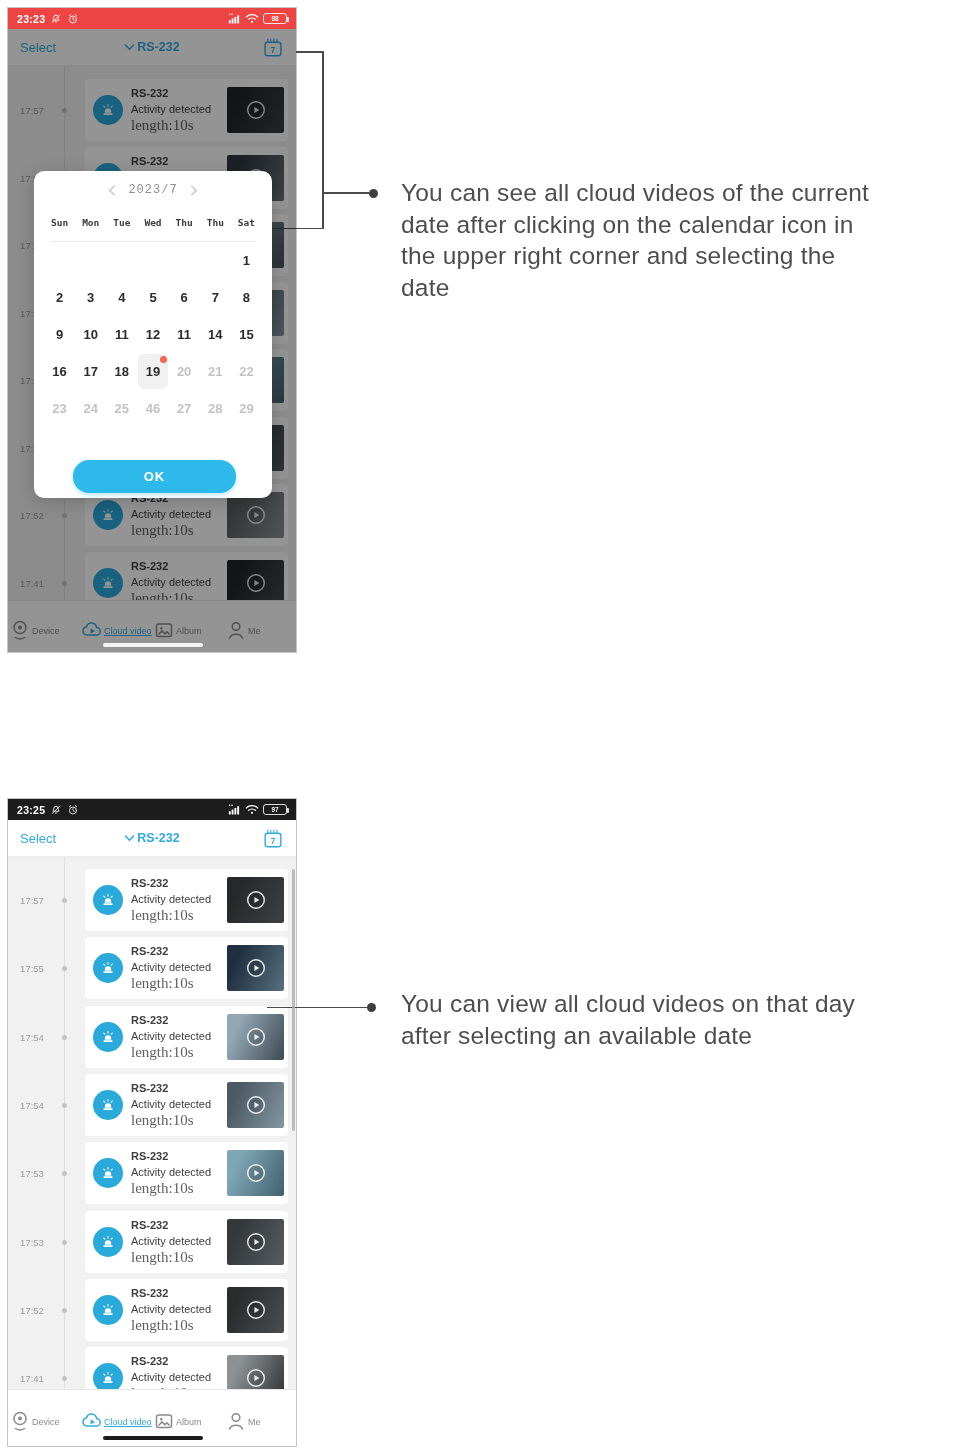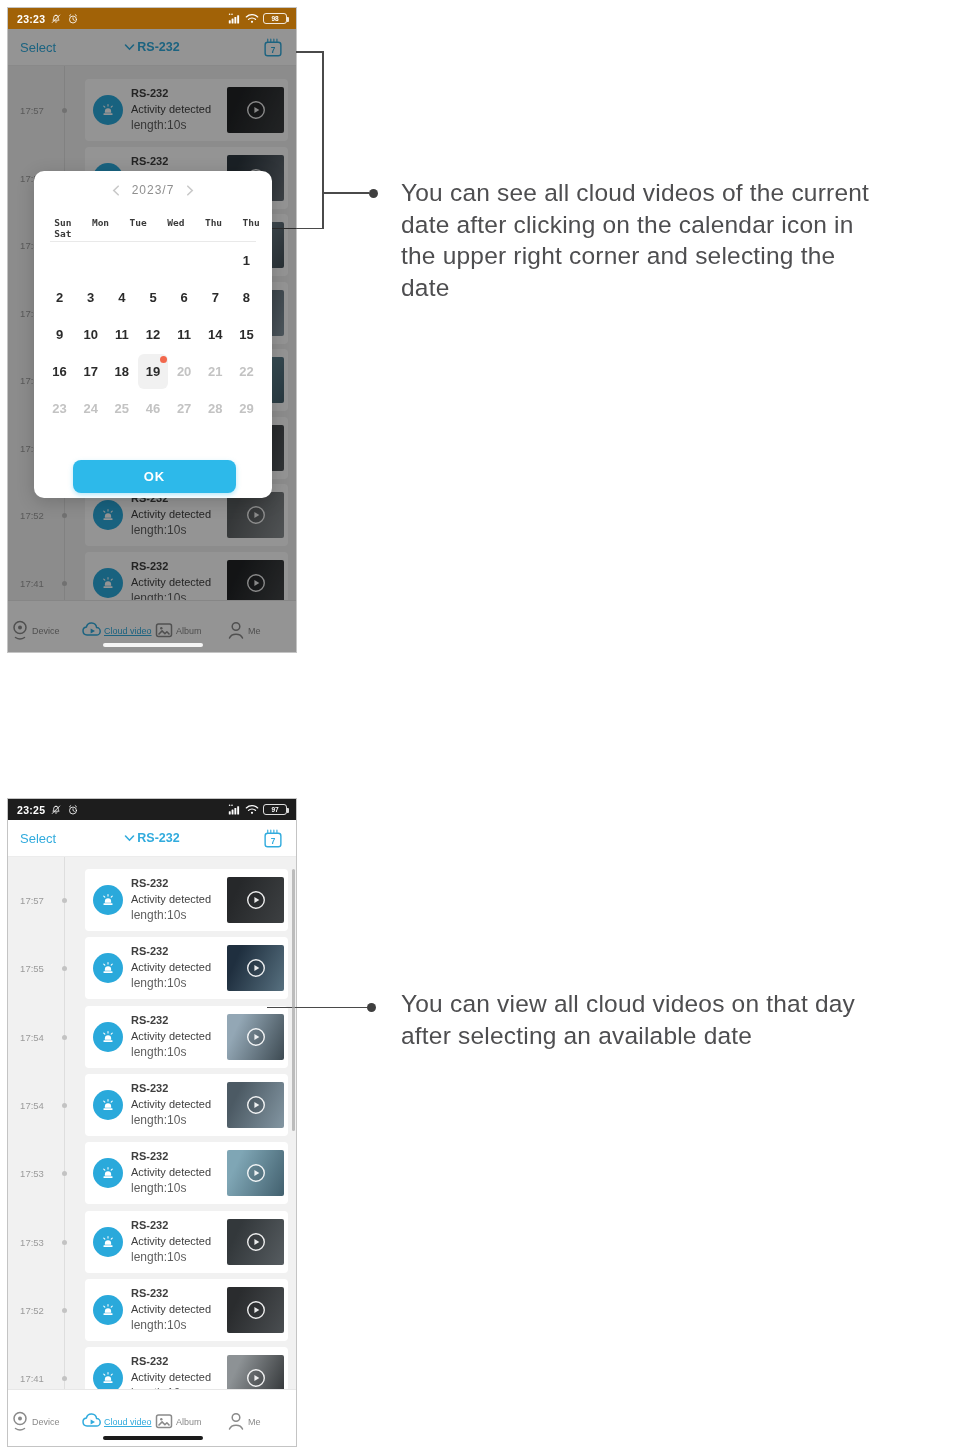--- a/index.html
+++ b/index.html
@@ -11,21 +11,21 @@
   html,body{background:#fff;}
   body{font-family:"Liberation Sans",sans-serif;}
   .page{position:relative;width:967px;height:1451px;background:#fff;overflow:hidden;}
 
   
   .phone{position:absolute;left:7px;width:290px;background:#fff;border:1px solid #c4c4c4;overflow:hidden;}
   .phone1{top:7px;height:646px;}
   .phone2{top:798px;height:649px;}
 
   .statusbar{position:absolute;left:0;right:0;top:0;height:21px;background:#1d1d1d;display:flex;align-items:center;color:#fff;padding:0 9px;z-index:2;}
-  .phone1 .statusbar{background:#a16207;z-index:7;}
+  .phone1 .statusbar{background:#ef4444;z-index:7;}
   .sb-time{font-size:10.5px;font-weight:700;letter-spacing:.3px;}
   .sb-ico{display:inline-flex;margin-left:5px;}
   .sb-right{margin-left:auto;display:flex;align-items:center;gap:4px;}
   .batt{position:relative;width:24px;height:11px;border:1px solid rgba(255,255,255,.85);border-radius:3px;display:flex;align-items:center;justify-content:center;}
   .batt::after{content:"";position:absolute;right:-3px;top:3px;width:2px;height:5px;background:rgba(255,255,255,.85);border-radius:0 1px 1px 0;}
   .batt span{font-size:6.5px;font-weight:700;color:#fff;}
 
   .appheader{position:absolute;left:0;right:0;top:21px;height:37px;background:#fff;display:flex;align-items:center;padding:0 12px;border-bottom:1px solid #ececec;z-index:1;}
   .hdr-select{color:var(--accent);font-size:13px;font-weight:500;}
   .hdr-title{position:absolute;left:0;right:0;text-align:center;color:var(--accent);font-size:12.5px;font-weight:700;display:flex;justify-content:center;align-items:center;gap:2px;pointer-events:none;}
@@ -37,50 +37,50 @@
   .timeline{position:absolute;left:56px;top:0;bottom:0;width:1px;background:#dedede;}
 
   .row{position:absolute;left:0;right:0;height:62px;}
   .row .time{position:absolute;left:4px;top:26px;width:40px;text-align:center;font-size:9.5px;color:#9b9b9b;}
   .row .dot{position:absolute;left:54px;top:29px;width:5px;height:5px;border-radius:50%;background:#c3c3c3;}
   .card{position:absolute;left:77px;right:8px;top:0;height:62px;background:#fff;border-radius:4px;}
   .siren{position:absolute;left:8px;top:16px;width:30px;height:30px;border-radius:50%;background:#2aa9db;display:flex;align-items:center;justify-content:center;}
   .meta{position:absolute;left:46px;top:6px;}
   .meta .t{font-size:11px;font-weight:700;color:#3e3e3e;line-height:16px;}
   .meta .s{font-size:11px;color:#3e3e3e;line-height:16px;}
-  .meta .l{font-size:12px;color:#5f5f5f;line-height:16px;}
+  .meta .l{font-size:15px;color:#5f5f5f;line-height:16px;font-family:Liberation Serif, serif;}
   .thumb{position:absolute;right:4px;top:8px;width:57px;height:46px;border-radius:2px;background:#333;display:flex;align-items:center;justify-content:center;overflow:hidden;}
 
   .tabbar{position:absolute;left:0;right:0;bottom:0;background:#fff;border-top:1px solid #e7e7e7;display:flex;z-index:1;}
   .phone1 .tabbar{height:52px;}
   .phone2 .tabbar{height:57px;}
   .tab{flex:1;display:flex;flex-direction:row;align-items:center;padding-top:6px;color:#8a8a8a;}
   .tab .lbl{font-size:9px;margin-top:2px;}
   .tab.active{color:var(--accent);text-decoration:underline;}
   .homebar{position:absolute;left:95px;width:100px;height:4px;border-radius:2px;z-index:8;}
   .phone1 .homebar{bottom:5px;background:#f5f5f5;}
   .phone2 .homebar{bottom:6px;background:#1b1b1b;z-index:3;}
 
   .scrollbar{position:absolute;right:1px;top:70px;width:3px;height:262px;background:#a9a9a9;border-radius:2px;opacity:.75;z-index:2;}
 
   
   .dim{position:absolute;left:0;right:0;top:21px;bottom:0;background:rgba(0,0,0,.42);z-index:5;}
   .modal{position:absolute;left:26px;top:163px;width:238px;height:327px;background:#fff;border-radius:10px;z-index:6;box-shadow:0 4px 18px rgba(0,0,0,.18);}
   .cal-head{position:absolute;left:0;right:0;top:8px;height:22px;display:flex;align-items:center;justify-content:center;gap:12px;}
-  .cal-title{font-family:Liberation Sans, sans-serif;font-size:12px;color:#8f8f8f;letter-spacing:1px;}
-  .cal-days{position:absolute;left:10px;right:2px;top:46px;display:grid;grid-template-columns:repeat(6,1fr);}
+  .cal-title{font-family:Liberation Mono, monospace;font-size:12px;color:#8f8f8f;letter-spacing:1px;}
+  .cal-days{position:absolute;left:10px;right:10px;top:46px;display:grid;grid-template-columns:repeat(7,1fr);}
   .cal-days span{text-align:center;font-family:"DejaVu Sans Mono",monospace;font-size:9.5px;font-weight:700;color:#3a3a3a;}
   .cal-sep{position:absolute;left:16px;right:16px;top:70px;height:1px;background:#e9e9e9;}
   .cal-grid{position:absolute;left:10px;right:10px;top:71px;display:grid;grid-template-columns:repeat(7,1fr);grid-auto-rows:37px;}
   .cal-cell{position:relative;display:flex;align-items:center;justify-content:center;font-size:13px;font-weight:700;color:#2b2b2b;}
   .cal-cell.muted{color:#c3c3c3;}
   .cal-cell.selected::before{content:"";position:absolute;left:1px;right:1px;top:1px;bottom:1px;background:#f1f1f1;border-radius:6px;}
   .cal-cell span{position:relative;}
   .cal-cell .ebadge{position:absolute;right:2px;top:3px;width:7px;height:7px;border-radius:50%;background:var(--badge);z-index:1;}
-  .ok-btn{position:absolute;left:39px;top:289px;width:163px;height:33px;border:none;border-radius:8px;background:var(--ok);color:#fff;font-family:"Liberation Sans",sans-serif;font-size:13px;font-weight:700;letter-spacing:1px;box-shadow:0 2px 5px rgba(45,185,234,.35);}
+  .ok-btn{position:absolute;left:39px;top:289px;width:163px;height:33px;border:none;border-radius:16px;background:var(--ok);color:#fff;font-family:"Liberation Sans",sans-serif;font-size:13px;font-weight:700;letter-spacing:1px;box-shadow:0 2px 5px rgba(45,185,234,.35);}
 
   
   .conn{position:absolute;background:#4a4a4a;}
   .bullet{position:absolute;width:9px;height:9px;border-radius:50%;background:#3f3f3f;}
   .note{position:absolute;left:401px;width:570px;font-size:24.5px;line-height:31.6px;font-weight:500;color:#4e4e50;letter-spacing:.2px;white-space:pre-line;}
   .note1{top:177px;}
   .note2{top:988px;}
 
   svg{display:block;}
 </style>

